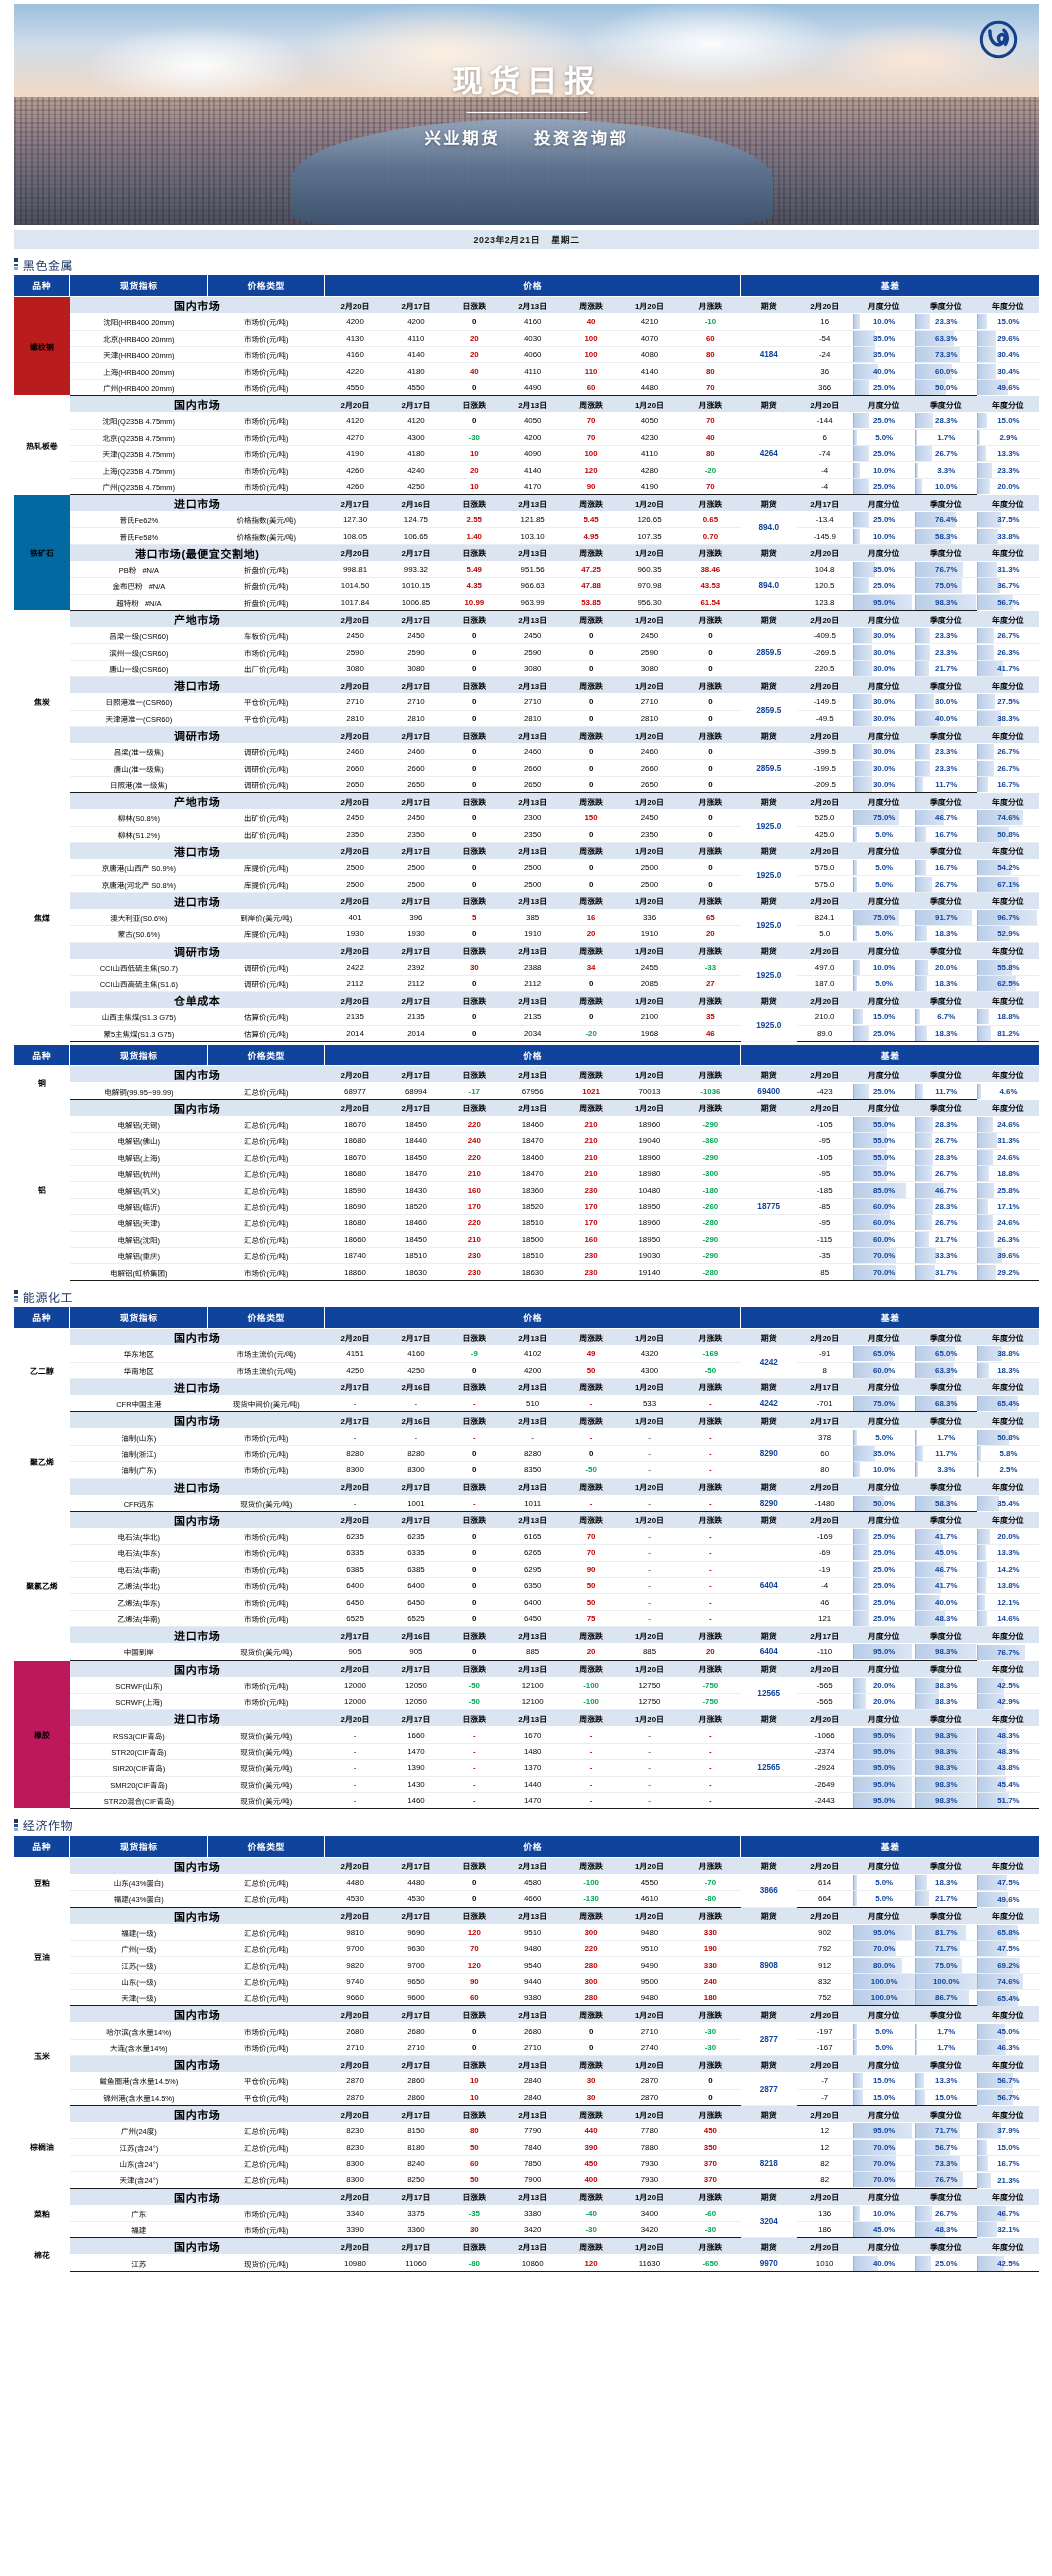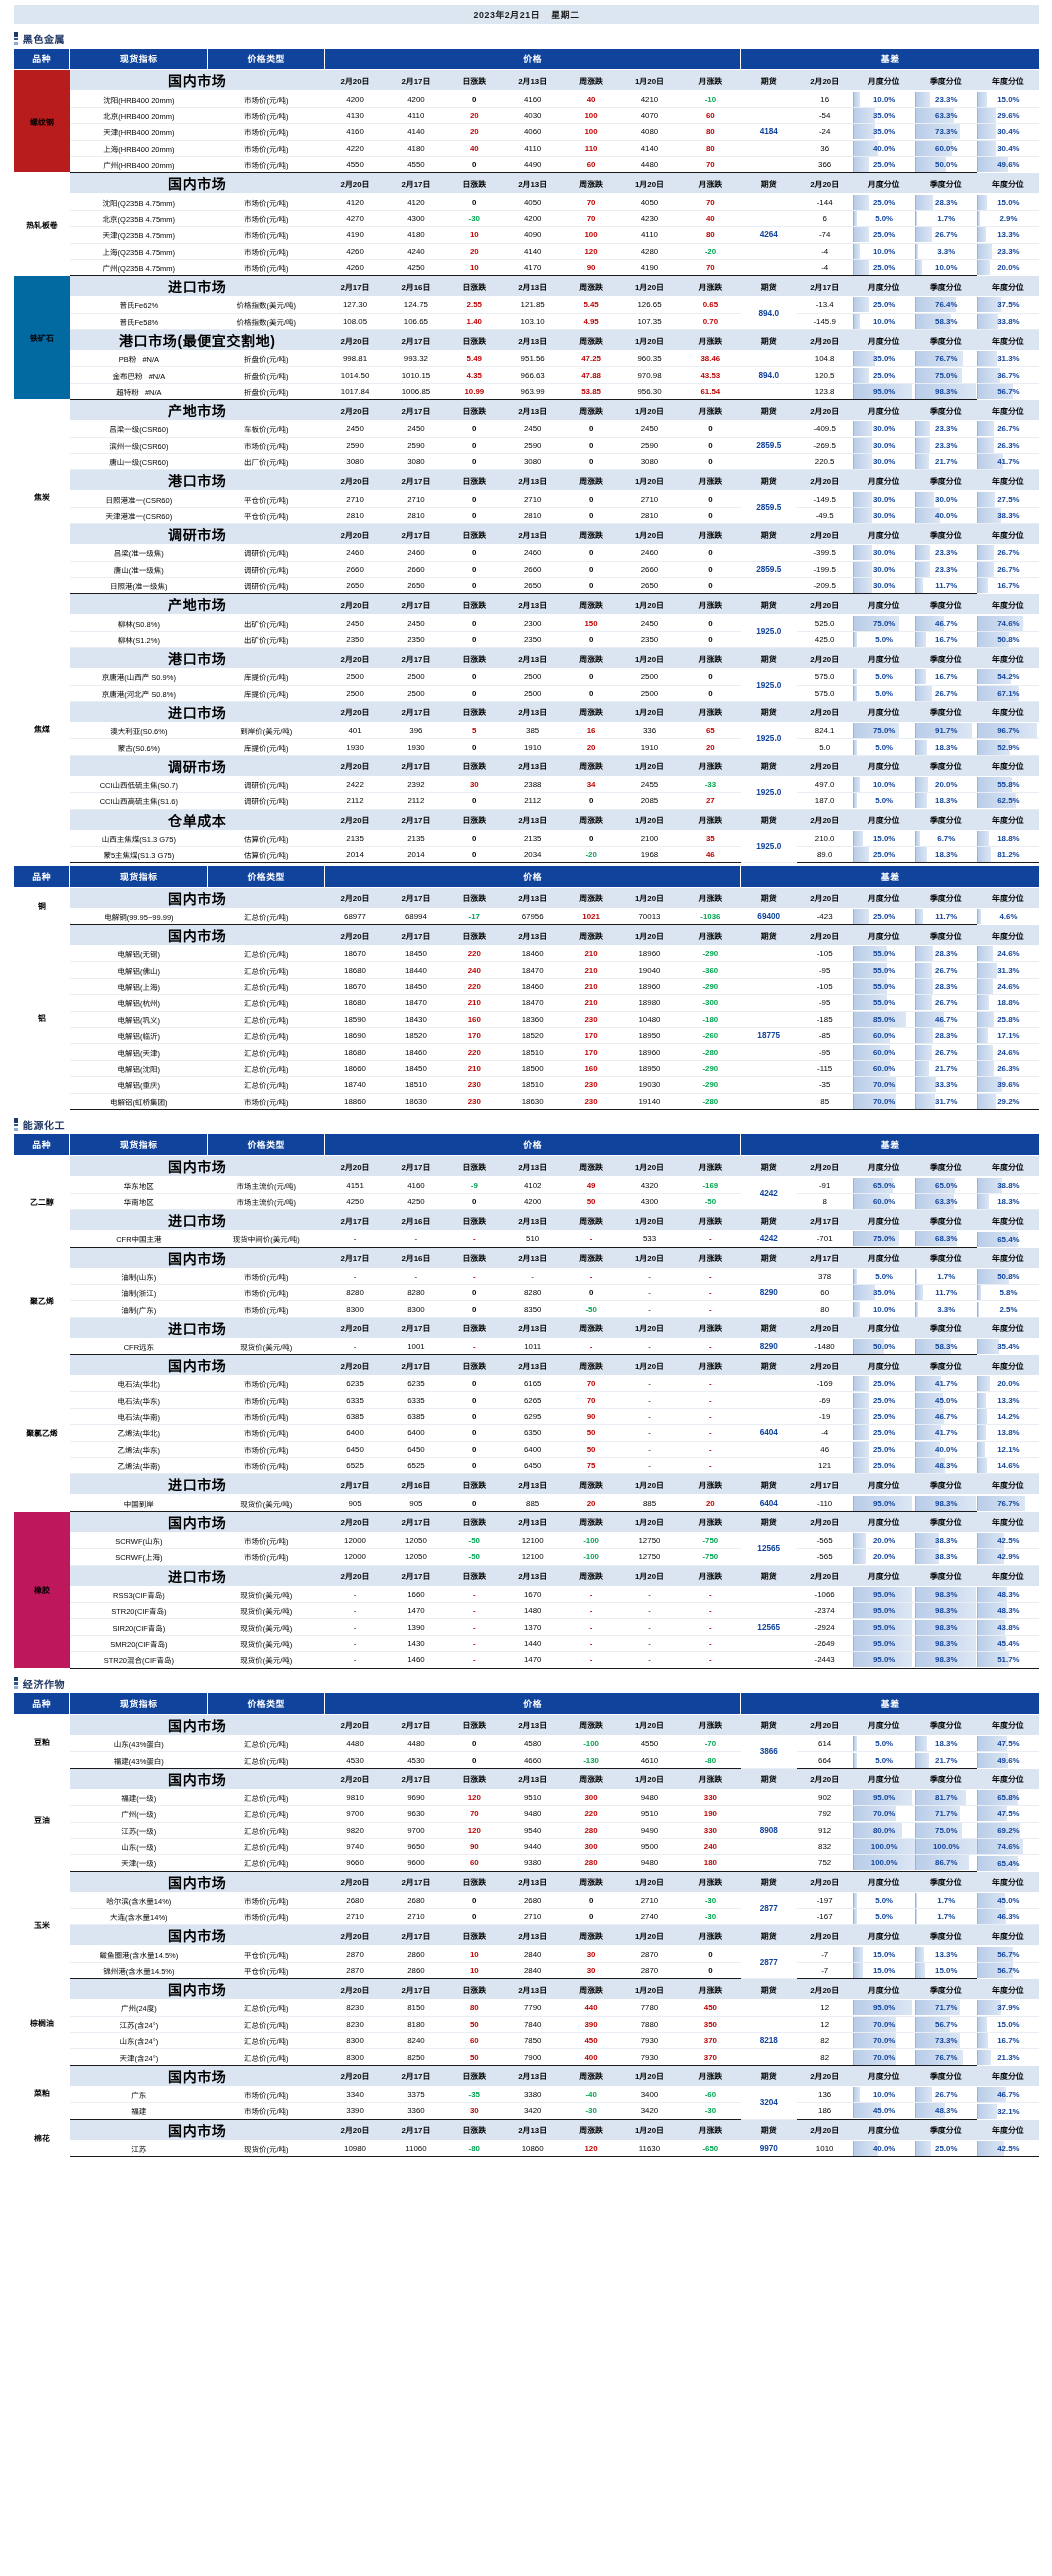--- a/index.html
+++ b/index.html
@@ -76,21 +76,21 @@
     margin:7px 0 2.5px 14px;
   }
   .section-head .mark{
     display:inline-block;width:4.4px;height:12.6px;position:relative;
   }
   .section-head .mark i{ position:absolute;left:0;width:4.4px;display:block; }
   .section-head .mark i:nth-child(1){ top:0;height:4.4px;background:#1f3864; }
   .section-head .mark i:nth-child(2){ top:5.7px;height:2.5px;background:#2e5395; }
   .section-head .mark i:nth-child(3){ top:9.4px;height:3.1px;background:#8fa9d4; }
   .section-head .txt{
-    font-size:10px;font-weight:bold;color:#1f3864;letter-spacing:0.6px;
+    font-size:12px;font-weight:normal;color:#1f3864;letter-spacing:0.6px;
   }
 
   
   table.grid{
     width:1025px;margin:0 14px 2.5px 14px;
     border-collapse:collapse;table-layout:fixed;
     font-size:7.9px;
   }
   table.grid td, table.grid th { padding:0; }
   .hdr1 th{
@@ -98,21 +98,21 @@
     height:21.4px;font-size:8.8px;text-align:center;
     border-right:1.3px solid #fff;border-bottom:1.3px solid #fff;
     letter-spacing:0.6px;
   }
   .hdr1 th:last-child{ border-right:none; }
   .hdr2 td{
     background:#dbe5f1;color:#000;font-weight:bold;
     height:16.4px;font-size:7.9px;text-align:center;
     border-bottom:0.6px solid #fff;
   }
-  .hdr2 td.mktname{ font-size:14px;letter-spacing:0.6px; }
+  .hdr2 td.mktname{ font-size:11px;letter-spacing:0.6px; }
   .rowline td{
     height:16.4px;text-align:center;vertical-align:middle;
     border-bottom:0.6px solid #e9eef5;
   }
   tr.lastrow td{ border-bottom:none; }
   .varcell{
     font-size:7.9px;color:#000;text-align:center;vertical-align:middle;
   }
   .spotname{ text-align:center;font-size:7.5px; }
   .ptype{ text-align:center;font-size:7.5px; }
@@ -140,20 +140,35 @@
   .tbl-end td{ border-top:1.3px solid #1a1a1a;height:0;padding:0;font-size:0;line-height:0; }
   .dash-red{ color:#c00000;font-weight:bold; }
 
   
 </style>
 </head>
 <body>
 
 <div class="page">
 
+  <div class="hero">
+    <div class="sky"></div>
+    <div class="city"></div>
+    <div class="river"></div>
+    <svg class="logo" viewBox="0 0 100 100">
+      <circle cx="50" cy="50" r="40" fill="none" stroke="#17408b" stroke-width="7"></circle>
+      <path d="M30 30 C30 58, 50 72, 62 55 C70 44, 62 34, 54 40 C47 45, 50 56, 58 58" fill="none" stroke="#17408b" stroke-width="8" stroke-linecap="round"></path>
+      <path d="M62 28 C72 36, 74 52, 66 62" fill="none" stroke="#17408b" stroke-width="7" stroke-linecap="round"></path>
+    </svg>
+    <div class="hero-title">现货日报</div>
+    <div class="hero-rule"></div>
+    <div class="hero-sub">
+      <span>兴业期货</span><span class="gap"></span><span>投资咨询部</span>
+    </div>
+  </div>
 
   <div class="datebar">
     <span>2023年2月21日</span>
     <span class="wd">星期二</span>
   </div>
 
   <div id="sections-root">
       <div class="section-head">
         <span class="mark">
           <i></i>

